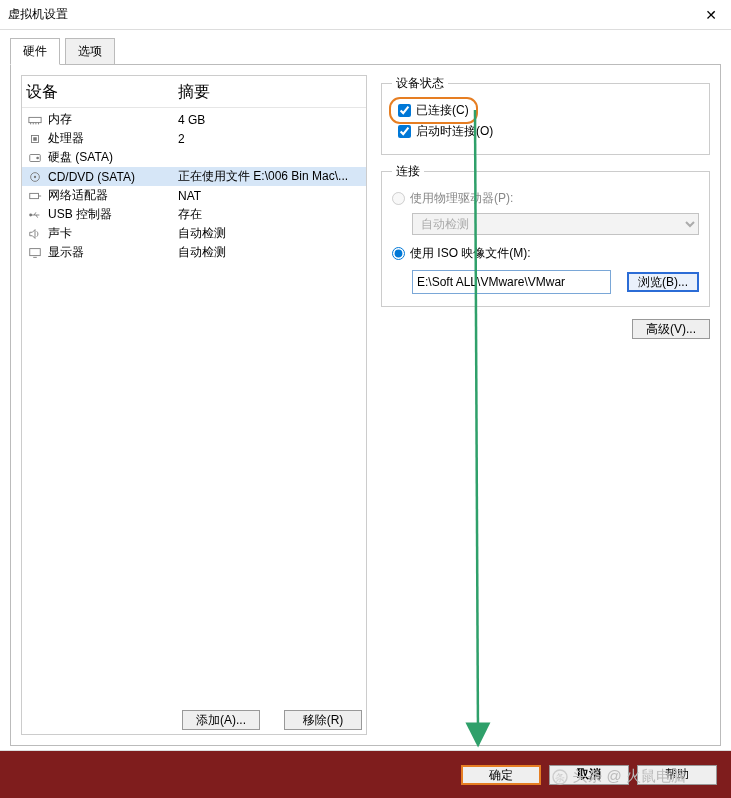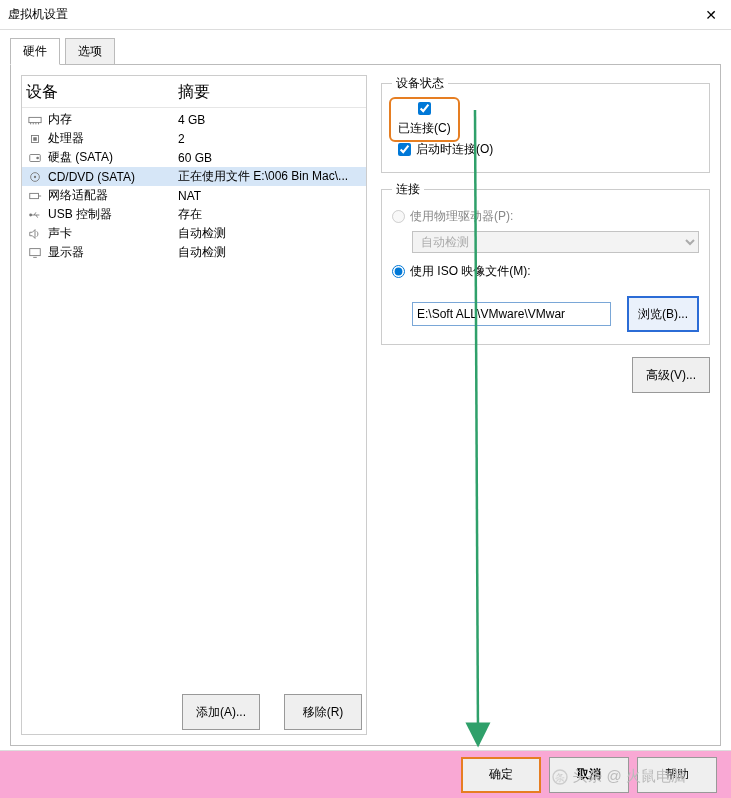--- a/index.html
+++ b/index.html
@@ -87,21 +87,21 @@
   .dev-row .rsummary { flex:1; white-space: nowrap; overflow: hidden; text-overflow: ellipsis;}
 
   .left-bottom {
     display: flex;
     justify-content: flex-end;
     gap: 24px;
     padding: 8px 4px 4px 4px;
   }
   .win-btn {
     min-width: 78px;
-    height: 36px;
+    height: 20px;
     border: 1px solid #999;
     background: #efefef;
     font-size: 12px;
     font-family: inherit;
     cursor: pointer;
     padding: 0 8px;
   }
   .win-btn:disabled { color: #888; }
 
   .right-pane {
@@ -127,47 +127,46 @@
   .combo {
     width: 100%;
     height: 22px;
     border: 1px solid #aaa;
     background: #efefef;
     color: #888;
     font-size: 12px;
     padding: 0 4px;
     font-family: inherit;
   }
-  .iso-row { display:flex; gap:16px; margin-top:14px; align-items:center;}
+  .iso-row { display:flex; gap:16px; margin-top:6px; align-items:center;}
   .iso-path {
     flex:1; height:24px;
     border:1px solid #7aa7d7;
     font-size:12px; padding:0 4px;
     font-family: inherit;
     background:#fff;
   }
   .adv-row { display:flex; justify-content:flex-end; margin-top:4px; }
 
   .dialog-bottom {
     position: absolute;
     bottom: 0; left:0; right:0;
     height: 48px;
     display:flex;
     justify-content:flex-end;
     align-items:center;
     gap: 8px;
     padding: 0 14px;
     border-top: 1px solid #ddd;
-    background: #f9a8d4;
+    background: #7f1d1d;
   }
   .hl-orange {
     outline: 2px solid #e67e22;
     outline-offset: 1px;
-    border-radius: 3px;
-    flex-direction: column;
+    border-radius: 8px;
   }
   .hl-orange-btn {
     border: 2px solid #e67e22 !important;
     background: #efefef;
   }
   .hl-blue-btn {
     border: 2px solid #2b6cd6 !important;
     background: #eaf1fb;
   }
   .watermark {
@@ -228,21 +227,20 @@
           <span class="rsummary">2</span>
         </div>
         <div class="dev-row">
           <span class="ricon">
             <svg viewBox="0 0 16 12">
               <rect x="2" y="2" width="12" height="8" rx="1" fill="none" stroke="#777"></rect>
               <circle cx="11" cy="6" r="1.5" fill="#777"></circle>
             </svg>
           </span>
           <span class="rname">硬盘 (SATA)</span>
-          <span class="rsummary">60 GB</span>
         </div>
         <div class="dev-row selected">
           <span class="ricon">
             <svg viewBox="0 0 16 12">
               <circle cx="8" cy="6" r="5" fill="none" stroke="#777"></circle>
               <circle cx="8" cy="6" r="1.3" fill="#777"></circle>
             </svg>
           </span>
           <span class="rname">CD/DVD (SATA)</span>
           <span class="rsummary">正在使用文件 E:\006 Bin Mac\...</span>

